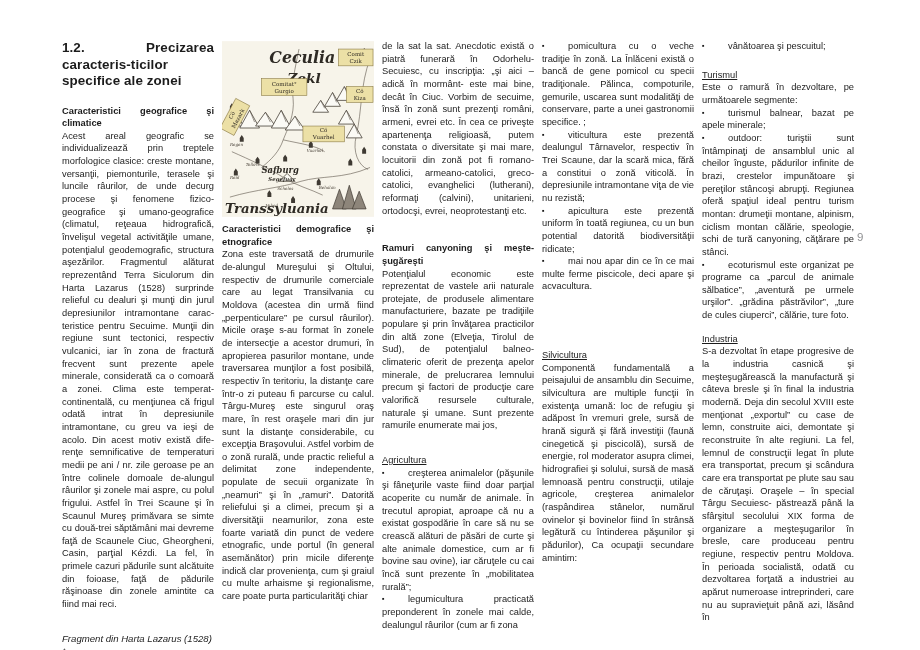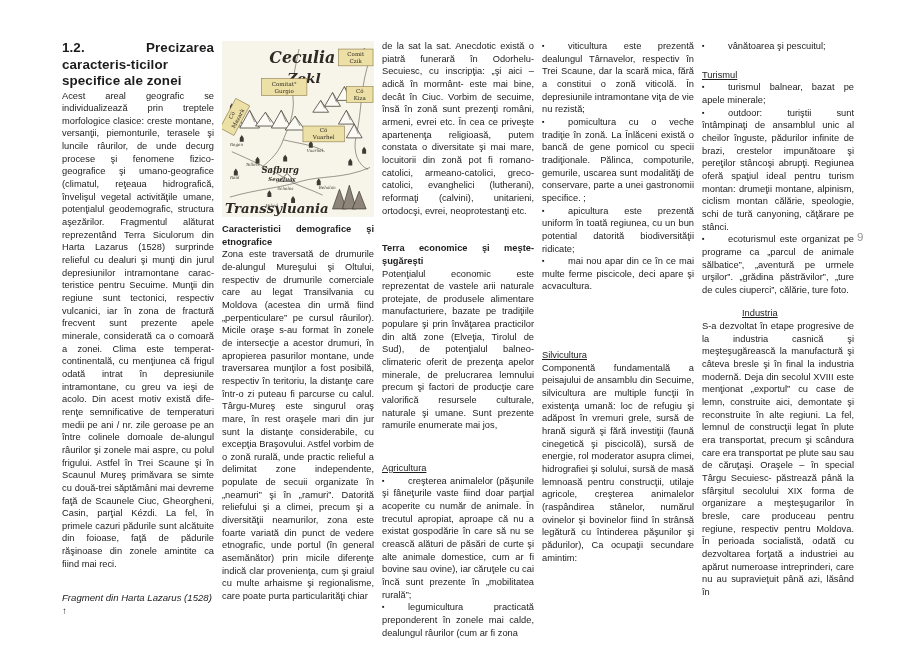--- a/index.html
+++ b/index.html
@@ -27,20 +27,21 @@
   .twn{fill:#3f3a33;}
   .tname{font-family:"DejaVu Serif",serif;font-style:italic;font-size:4.2px;fill:#4a433a;}
 </style>
 </head>
 <body>
 
 <div class="page">
   <div class="cols">
     <div class="col">
         <div class="blk title">1.2. Precizarea caracteris-ticilor specifice ale zonei</div>
+        <div class="blk heading" style="margin-top: 15px;">Caracteristici geografice şi climatice</div>
         <div class="blk para">Acest areal geografic se individualizează prin treptele morfologice clasice: creste montane, versanţii, piemonturile, terasele şi luncile râurilor, de unde decurg procese şi fenomene fizico-geografice şi umano-geografice (climatul, reţeaua hidrografică, învelişul vegetal activităţile umane, potenţialul geodemografic, structura aşezărilor. Fragmentul alăturat reprezentând Terra Siculorum din Harta Lazarus (1528) surprinde relieful cu dealuri şi munţi din jurul depresiunilor intramontane carac-teristice pentru Secuime. Munţii din regiune sunt tectonici, respectiv vulcanici, iar în zona de fractură frecvent sunt prezente apele minerale, considerată ca o comoară a zonei. Clima este temperat-continentală, cu menţiunea că frigul odată intrat în depresiunile intramontane, cu greu va ieşi de acolo. Din acest motiv există dife-renţe semnificative de temperaturi medii pe ani / nr. zile geroase pe an între colinele domoale de-alungul râurilor şi zonele mai aspre, cu polul frigului. Astfel în Trei Scaune şi în Scaunul Mureş primăvara se simte cu două-trei săptămâni mai devreme faţă de Scaunele Ciuc, Gheorgheni, Casin, parţial Kézdi. La fel, în primele cazuri pădurile sunt alcătuite din foioase, faţă de pădurile răşinoase din zonele amintite ca fiind mai reci.</div>
         <div class="blk caption" style="margin-top: 22px;">Fragment din Harta Lazarus (1528) ↑</div>
       </div>
     <div class="col">
         <svg class="mapfig" width="152" height="178" viewBox="0 0 154 178" xmlns="http://www.w3.org/2000/svg">
     <rect x="0" y="0" width="154" height="178" fill="#f7f4ea"></rect>
 
     <path class="ink-thin" d="M78,8 C74,28 70,44 72,58 C74,74 66,90 62,100 C58,112 50,120 40,128"></path>
     <path class="ink-thin" d="M150,18 C140,44 142,70 136,96 C132,112 138,126 148,130"></path>
     <path class="ink-thin" d="M8,158 C35,150 58,149 80,142 C100,136 122,140 150,128"></path>
@@ -126,38 +127,39 @@
       <rect class="lbl" x="82" y="86" width="42" height="16"></rect>
       <text class="lbl-t" x="103" y="92.5">Cö</text>
       <text class="lbl-t" x="103" y="99.5">Vuarhel</text>
     </g>
   </svg>
         <div class="blk heading" style="margin-top: 5px;">Caracteristici demografice şi etnografice</div>
         <div class="blk para">Zona este traversată de drumurile de-alungul Mureşului şi Oltului, respectiv de drumurile comerciale care au legat Transilvania cu Moldova (acestea din urmă fiind „perpenticulare” pe cursul râurilor). Micile oraşe s-au format în zonele de intersecţie a acestor drumuri, în apropierea pasurilor montane, unde traversarea munţilor a fost posibilă, respectiv în teritoriu, la distanţe care într-o zi puteau fi parcurse cu calul. Târgu-Mureş este singurul oraş mare, în rest oraşele mari din jur sunt la distanţe considerabile, cu excepţia Braşovului. Astfel vorbim de o zonă rurală, unde practic relieful a delimitat zone independente, populate de secuii organizate în „neamuri” şi în „ramuri”. Datorită reliefului şi a climei, precum şi a diversităţii neamurilor, zona este foarte variată din punct de vedere etnografic, unde portul (în general asemănător) prin micile diferenţe indică clar provenienţa, cum şi graiul cu multe arhaisme şi regionalisme, care poate purta particularităţi chiar</div>
       </div>
     <div class="col">
         <div class="blk para">de la sat la sat. Anecdotic există o piatră funerară în Odorhelu-Secuiesc, cu inscripţia: „şi aici – adică în mormânt- este mai bine, decât în Ciuc. Vorbim de secuime, însă în zonă sunt prezenţi români, armeni, evrei etc. În cea ce priveşte apartenenţa religioasă, putem constata o diversitate şi mai mare, locuitorii din zonă pot fi romano-catolici, armeano-catolici, greco-catolici, evanghelici (lutherani), reformaţi (calvini), unitarieni, ortodocşi, evrei, neoprotestanţi etc.</div>
-        <div class="blk heading" style="margin-top: 25px;">Terra economice şi meşte-şugăreşti</div>
+        <div class="blk heading" style="margin-top: 25px;">Ramuri canyoning şi meşte-şugăreşti</div>
         <div class="blk para">Potenţialul economic este reprezentat de vastele arii naturale protejate, de produsele alimentare manufacturiere, bazate pe tradiţiile populare şi prin învăţarea practicilor din altă zone (Elveţia, Tirolul de Sud), de potenţialul balneo-climateric oferit de prezenţa apelor minerale, de prelucrarea lemnului precum şi factori de producţie care valorifică resursele culturale, naturale şi umane. Sunt prezente ramurile enumerate mai jos,</div>
-        <div class="blk subhead" style="margin-top: 30px;">Agricultura</div>
+        <div class="blk subhead" style="margin-top: 22px;">Agricultura</div>
         <div class="blk bullet"><span class="bmark">▪</span><span>creşterea animalelor (păşunile şi fâneţurile vaste fiind doar parţial acoperite cu număr de animale. În trecutul apropiat, aproape că nu a existat gospodărie în care să nu se crească alături de păsări de curte şi alte animale domestice, cum ar fi bovine sau ovine), iar căruţele cu cai încă sunt prezente în „mobilitatea rurală”;</span></div>
         <div class="blk bullet"><span class="bmark">▪</span><span>legumicultura practicată preponderent în zonele mai calde, dealungul râurilor (cum ar fi zona</span></div>
       </div>
     <div class="col">
+        <div class="blk bullet"><span class="bmark">▪</span><span>pomicultura cu o veche tradiţie în zonă. La Înlăceni există o bancă de gene pomicol cu specii tradiţionale. Pălinca, compoturile, gemurile, uscarea sunt modalităţi de conservare, parte a unei gastronomii specifice. ;</span></div>
         <div class="blk bullet"><span class="bmark">▪</span><span>viticultura este prezentă dealungul Târnavelor, respectiv în Trei Scaune, dar la scară mica, fără a constitui o zonă viticolă. În depresiunile intramontane viţa de vie nu rezistă;</span></div>
-        <div class="blk bullet"><span class="bmark">▪</span><span>pomicultura cu o veche tradiţie în zonă. La Înlăceni există o bancă de gene pomicol cu specii tradiţionale. Pălinca, compoturile, gemurile, uscarea sunt modalităţi de conservare, parte a unei gastronomii specifice. ;</span></div>
         <div class="blk bullet"><span class="bmark">▪</span><span>apicultura este prezentă uniform în toată regiunea, cu un bun potential datorită biodiversităţii ridicate;</span></div>
         <div class="blk bullet"><span class="bmark">▪</span><span>mai nou apar din ce în ce mai multe ferme piscicole, deci apare şi acvacultura.</span></div>
         <div class="blk subhead" style="margin-top: 56px;">Silvicultura</div>
         <div class="blk para">Componentă fundamentală a peisajului de ansamblu din Secuime, silvicultura are multiple funcţii în existenţa umană: loc de refugiu şi adăpost în vremuri grele, sursă de hrană sigură şi fără investiţii (faună cinegetică şi piscicolă), sursă de energie, rol moderator asupra climei, hidrografiei şi solului, sursă de masă lemnoasă pentru construcţii, utilaje agricole, creşterea animalelor (raspândirea stânelor, numărul ovinelor şi bovinelor fiind în strânsă legătură cu întinderea păşunilor şi pădurilor), Ca ocupaţii secundare amintim:</div>
       </div>
     <div class="col">
         <div class="blk bullet"><span class="bmark">▪</span><span>vânătoarea şi pescuitul;</span></div>
         <div class="blk subhead" style="margin-top: 16px;">Turismul</div>
+        <div class="blk para">Este o ramură în dezvoltare, pe următoarele segmente:</div>
         <div class="blk bullet"><span class="bmark">▪</span><span>turismul balnear, bazat pe apele minerale;</span></div>
         <div class="blk bullet"><span class="bmark">▪</span><span>outdoor: turiştii sunt întâmpinaţi de ansamblul unic al cheilor înguste, pădurilor infinite de brazi, crestelor impunătoare şi pereţilor stâncoşi abrupţi. Regiunea oferă spaţiul ideal pentru turism montan: drumeţii montane, alpinism, ciclism montan călărie, speologie, schi de tură canyoning, căţărare pe stânci.</span></div>
         <div class="blk bullet"><span class="bmark">▪</span><span>ecoturismul este organizat pe programe ca „parcul de animale sălbatice”, „aventură pe urmele urşilor”. „grădina păstrăvilor”, „ture de cules ciuperci”, călărie, ture foto.</span></div>
-        <div class="blk subhead" style="margin-top: 11px; margin-left: 40px;">Industria</div>
+        <div class="blk subhead" style="margin-top: 11px;">Industria</div>
         <div class="blk para">S-a dezvoltat în etape progresive de la industria casnică şi meşteşugărească la manufactură şi câteva bresle şi în final la industria modernă. Deja din secolul XVIII este menţionat „exportul” cu case de lemn, construite aici, demontate şi reconstruite în alte regiuni. La fel, lemnul de construcţii legat în plute era transportat, precum şi scândura care era transportat pe plute sau sau de căruţaşi. Oraşele – în special Târgu Secuiesc- păstrează până la sfârşitul secolului XIX forma de organizare a meşteşugarilor în bresle, care produceau pentru regiune, respectiv pentru Moldova. În perioada socialistă, odată cu dezvoltarea forţată a industriei au apărut numeroase intreprinderi, care nu au supravieţuit până azi, lăsând în</div>
       </div>
   </div>
   <div class="page-number">9</div>
 </div>
 
 </body></html>

